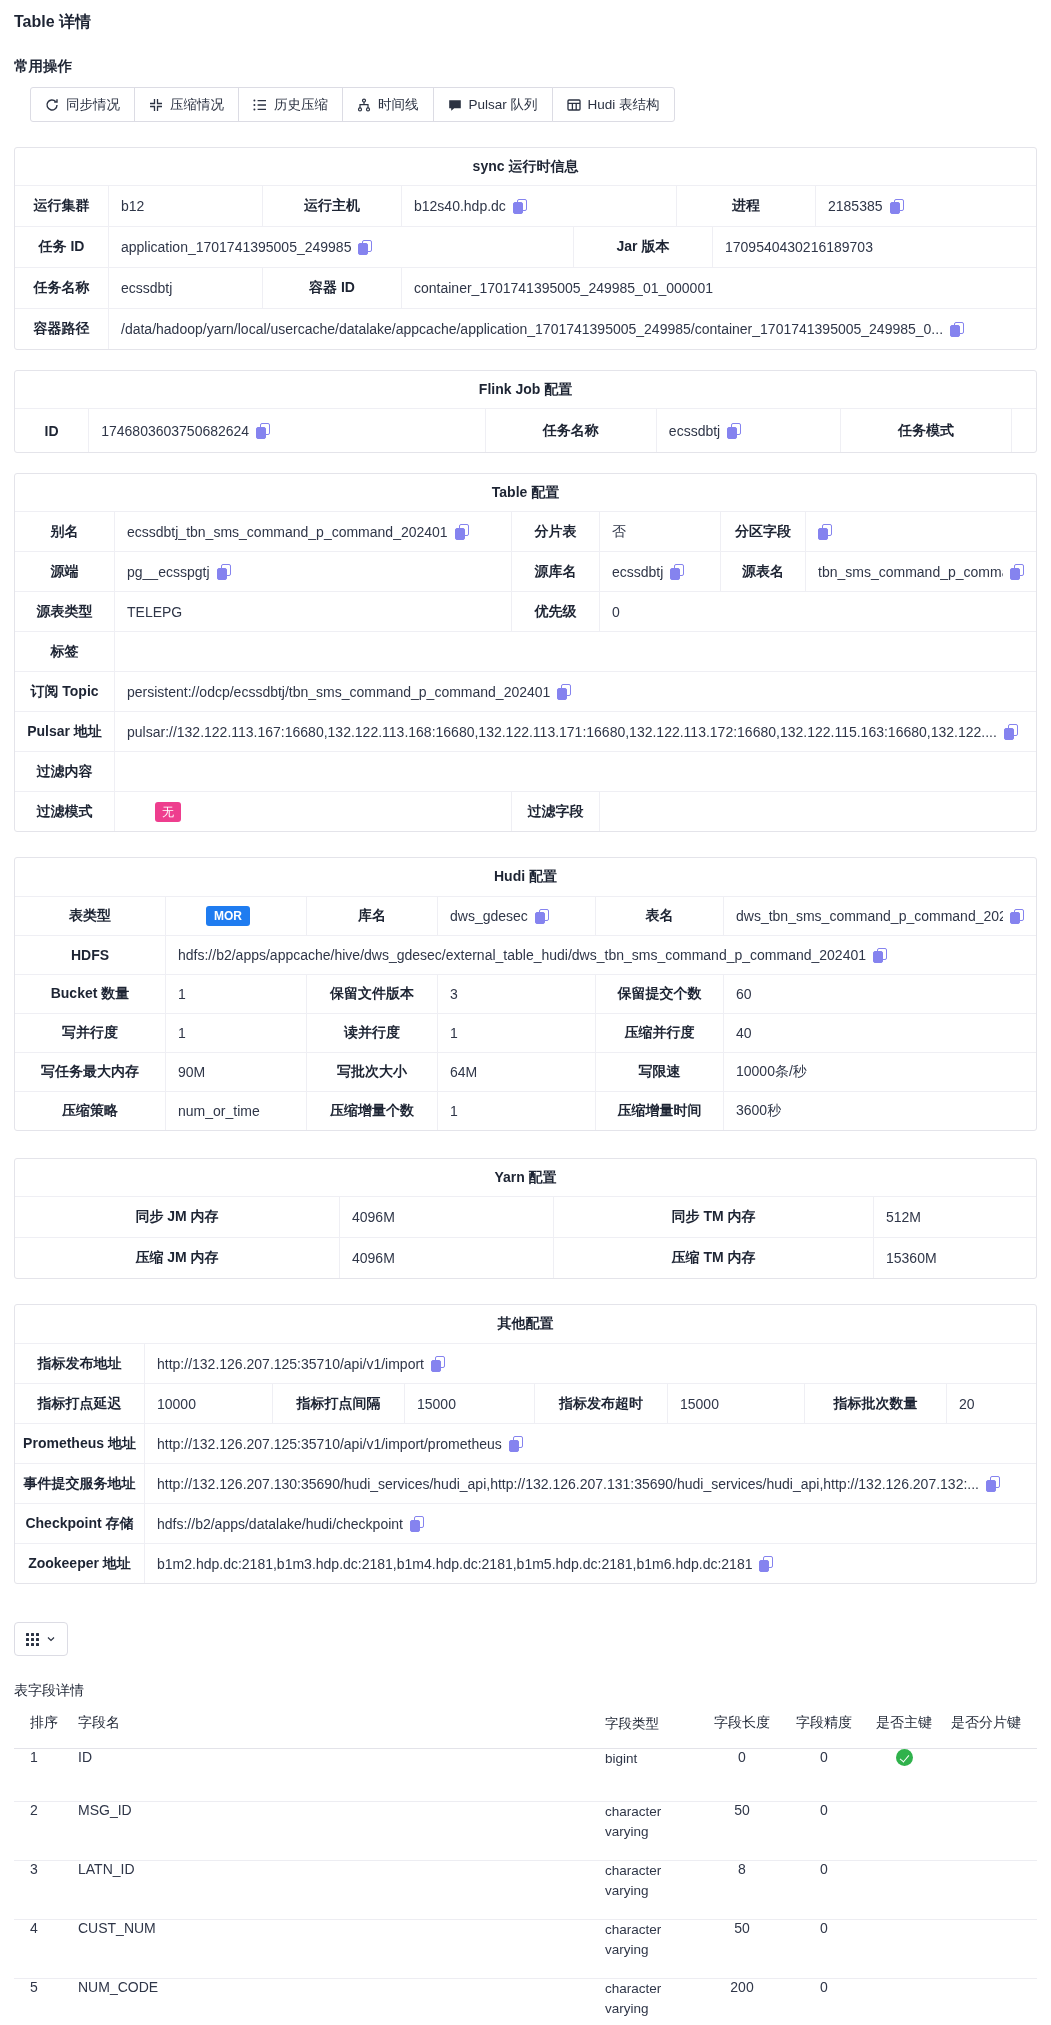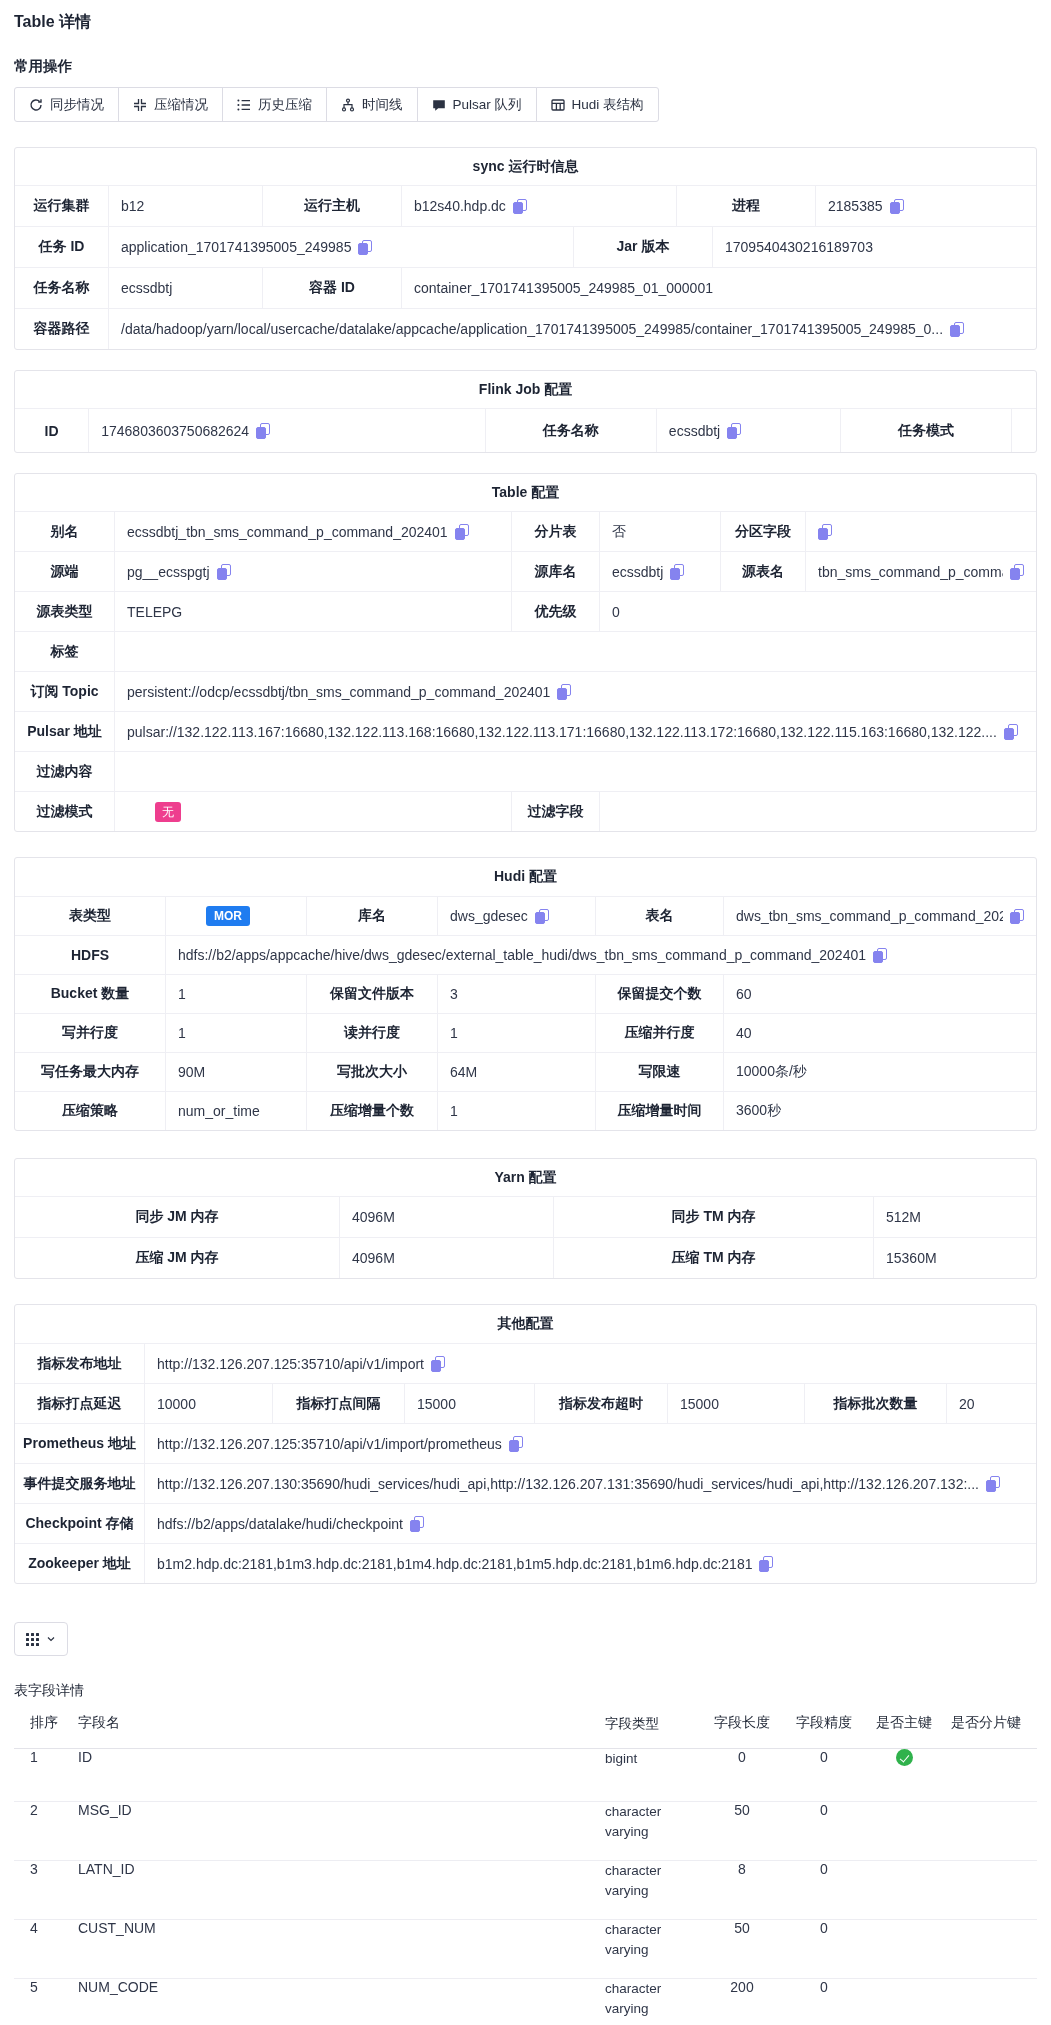--- a/index.html
+++ b/index.html
@@ -7,21 +7,21 @@
        font-family:"Liberation Sans","DejaVu Sans",sans-serif;
        color:#2f3648;font-size:14px;}
   .page{padding:10px 14px 0;}
   .page-title{font-size:16px;font-weight:700;color:#1d2433;margin:2px 0 24px;}
   .ops-title{font-size:14.5px;font-weight:700;color:#1d2433;margin:0 0 11px;}
   
   .btn-group{display:inline-flex;}
   .tbtn{display:inline-flex;align-items:center;gap:7px;height:35px;padding:0 14px;
         background:#fff;border:1px solid #dcdce4;margin-left:-1px;cursor:pointer;
         font-size:13.5px;color:#2b3242;white-space:nowrap;}
-  .tbtn:first-child{margin-left:0;border-radius:3px 0 0 3px;}
+  .tbtn:first-child{margin-left:16px;border-radius:3px 0 0 3px;}
   .tbtn:last-child{border-radius:0 3px 3px 0;}
   .tbtn svg{flex:0 0 auto;}
   
   .card{border:1px solid #e4e4ea;border-radius:3px;background:#fff;}
   .card-title{height:37px;display:flex;align-items:center;justify-content:center;
               font-weight:700;color:#1d2433;font-size:14px;}
   .row{display:flex;border-top:1px solid #efeff4;}
   .c{display:flex;align-items:center;padding:0 12px;border-left:1px solid #efeff4;
      min-width:0;overflow:hidden;}
   .c:first-child{border-left:none;}

